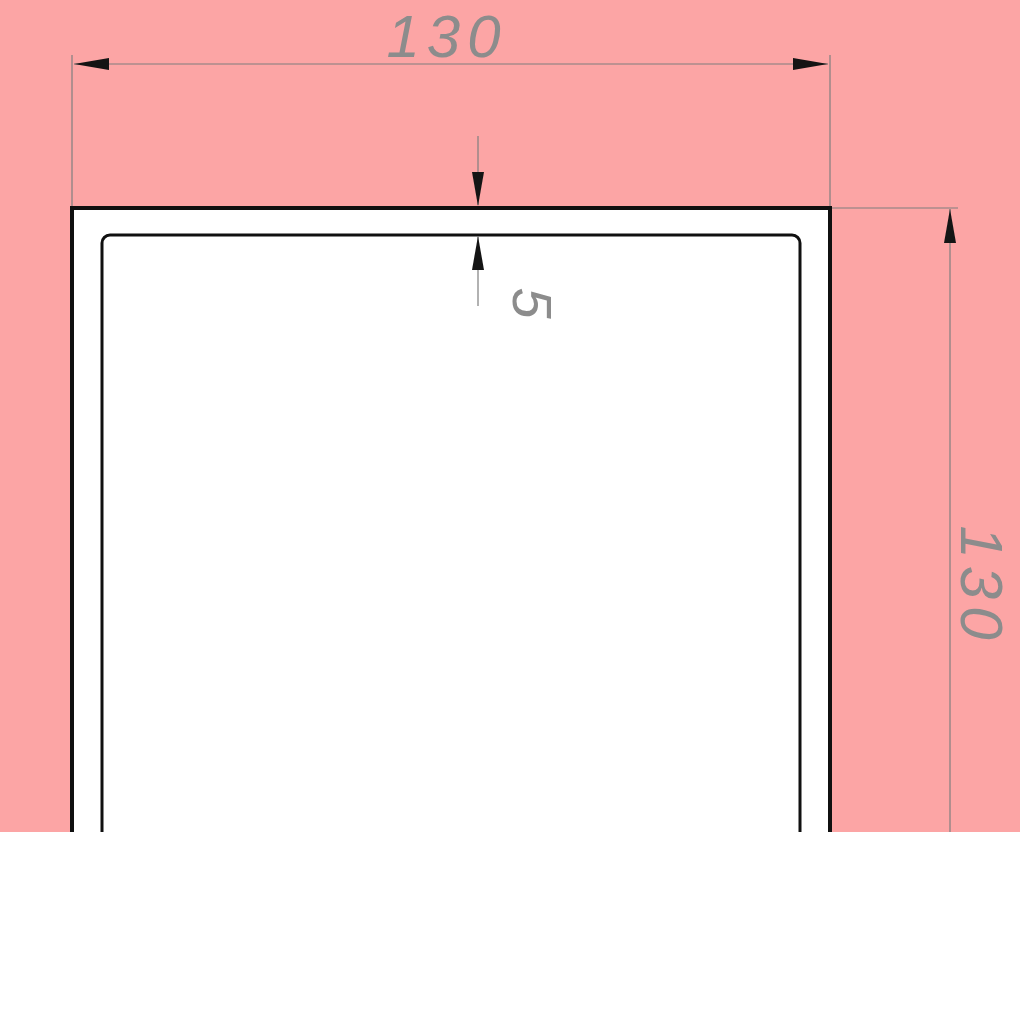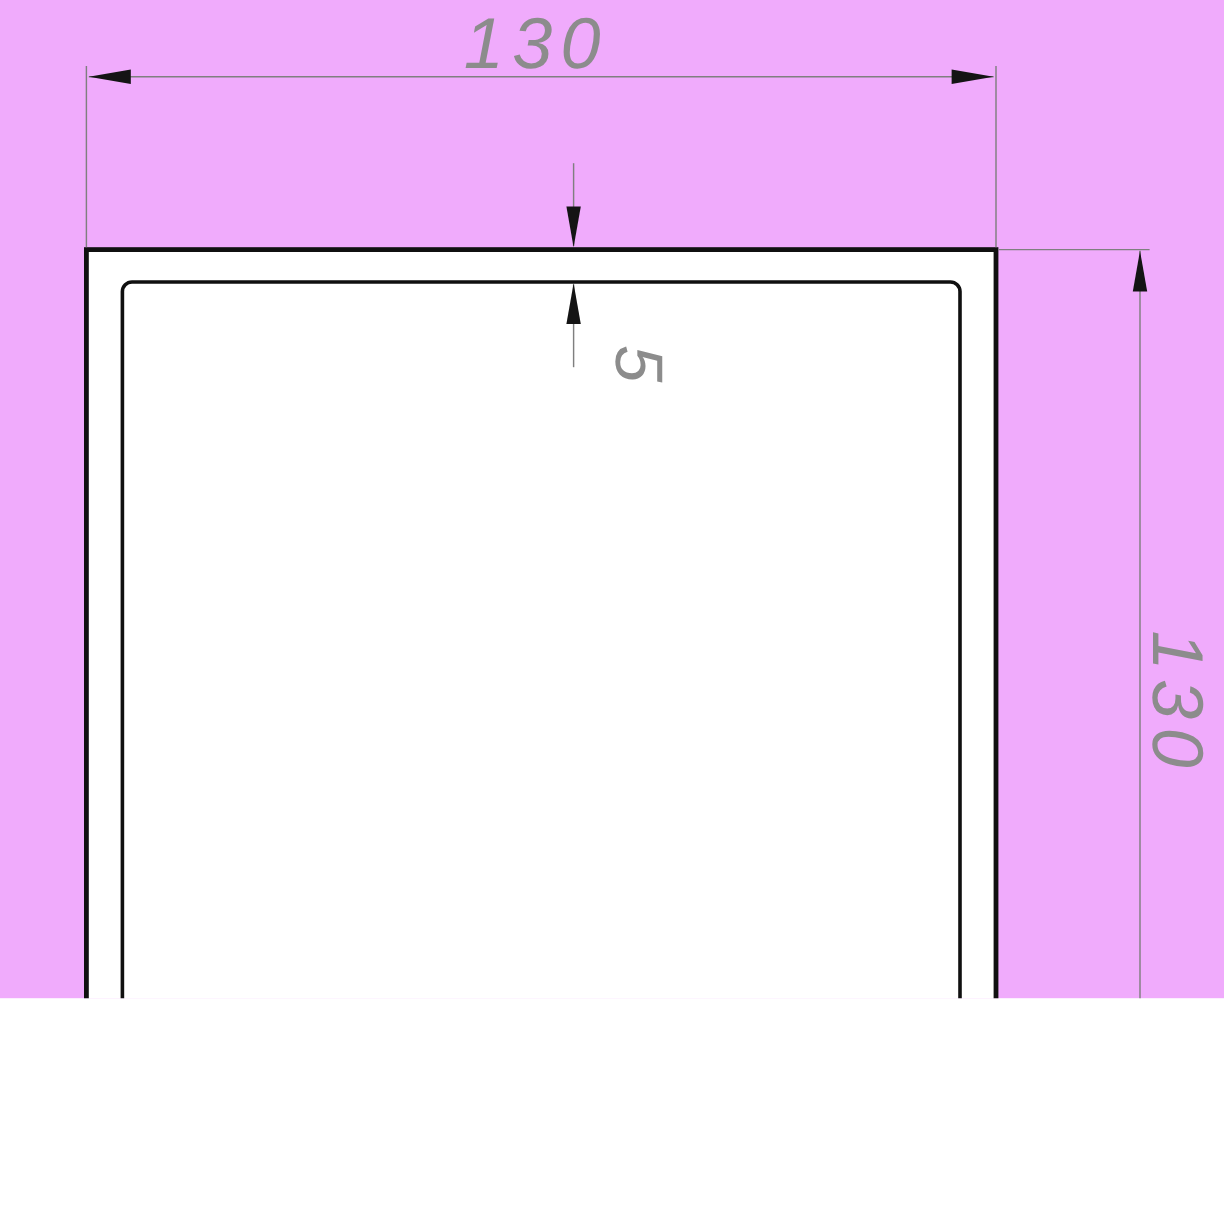--- a/index.html
+++ b/index.html
@@ -1,20 +1,20 @@
 <!DOCTYPE html>
 <html><head>
 <meta charset="utf-8">
 <style>
   html, body { margin: 0; padding: 0; background: #ffffff; }
   #stage {
     position: relative;
     width: 1020px;
     height: 832px;
-    background: #f0abfc;
+    background: #fca5a5;
     overflow: hidden;
   }
   .profile {
     fill: #ffffff;
     stroke: #101010;
   }
   .profile.outer { stroke-width: 4; }
   .profile.inner { stroke-width: 3; }
   .dim-line {
     stroke: #7f7f7f;

